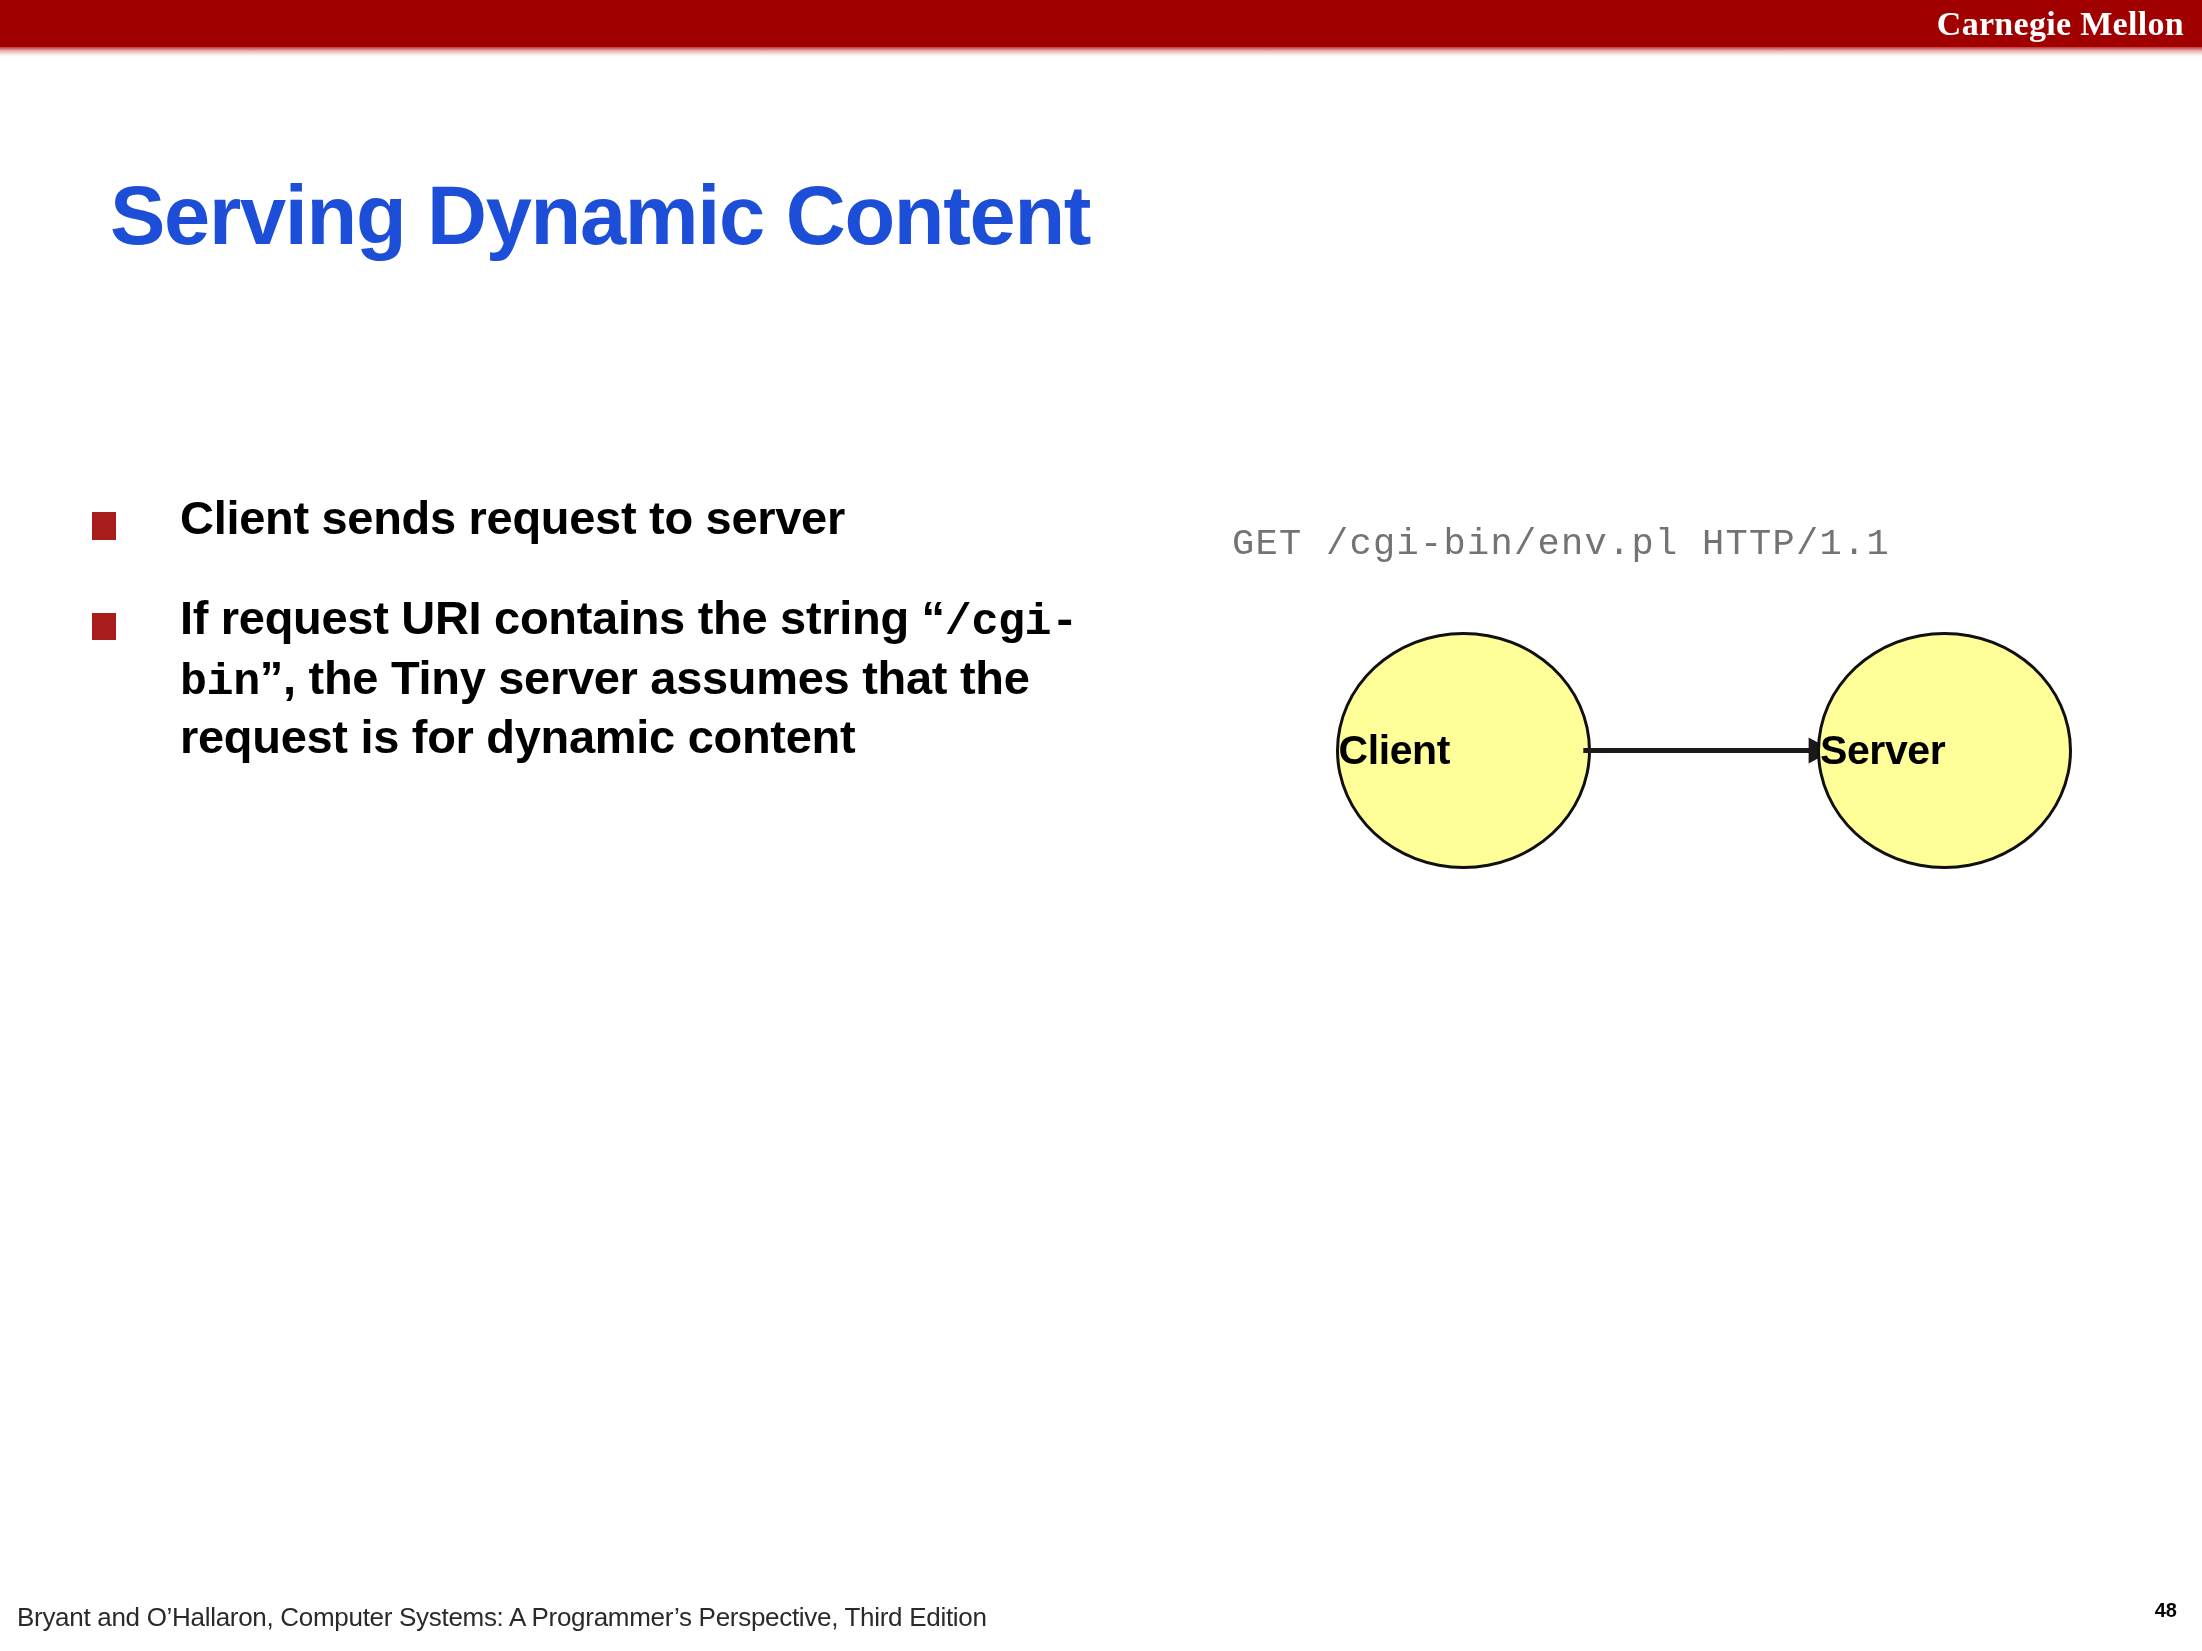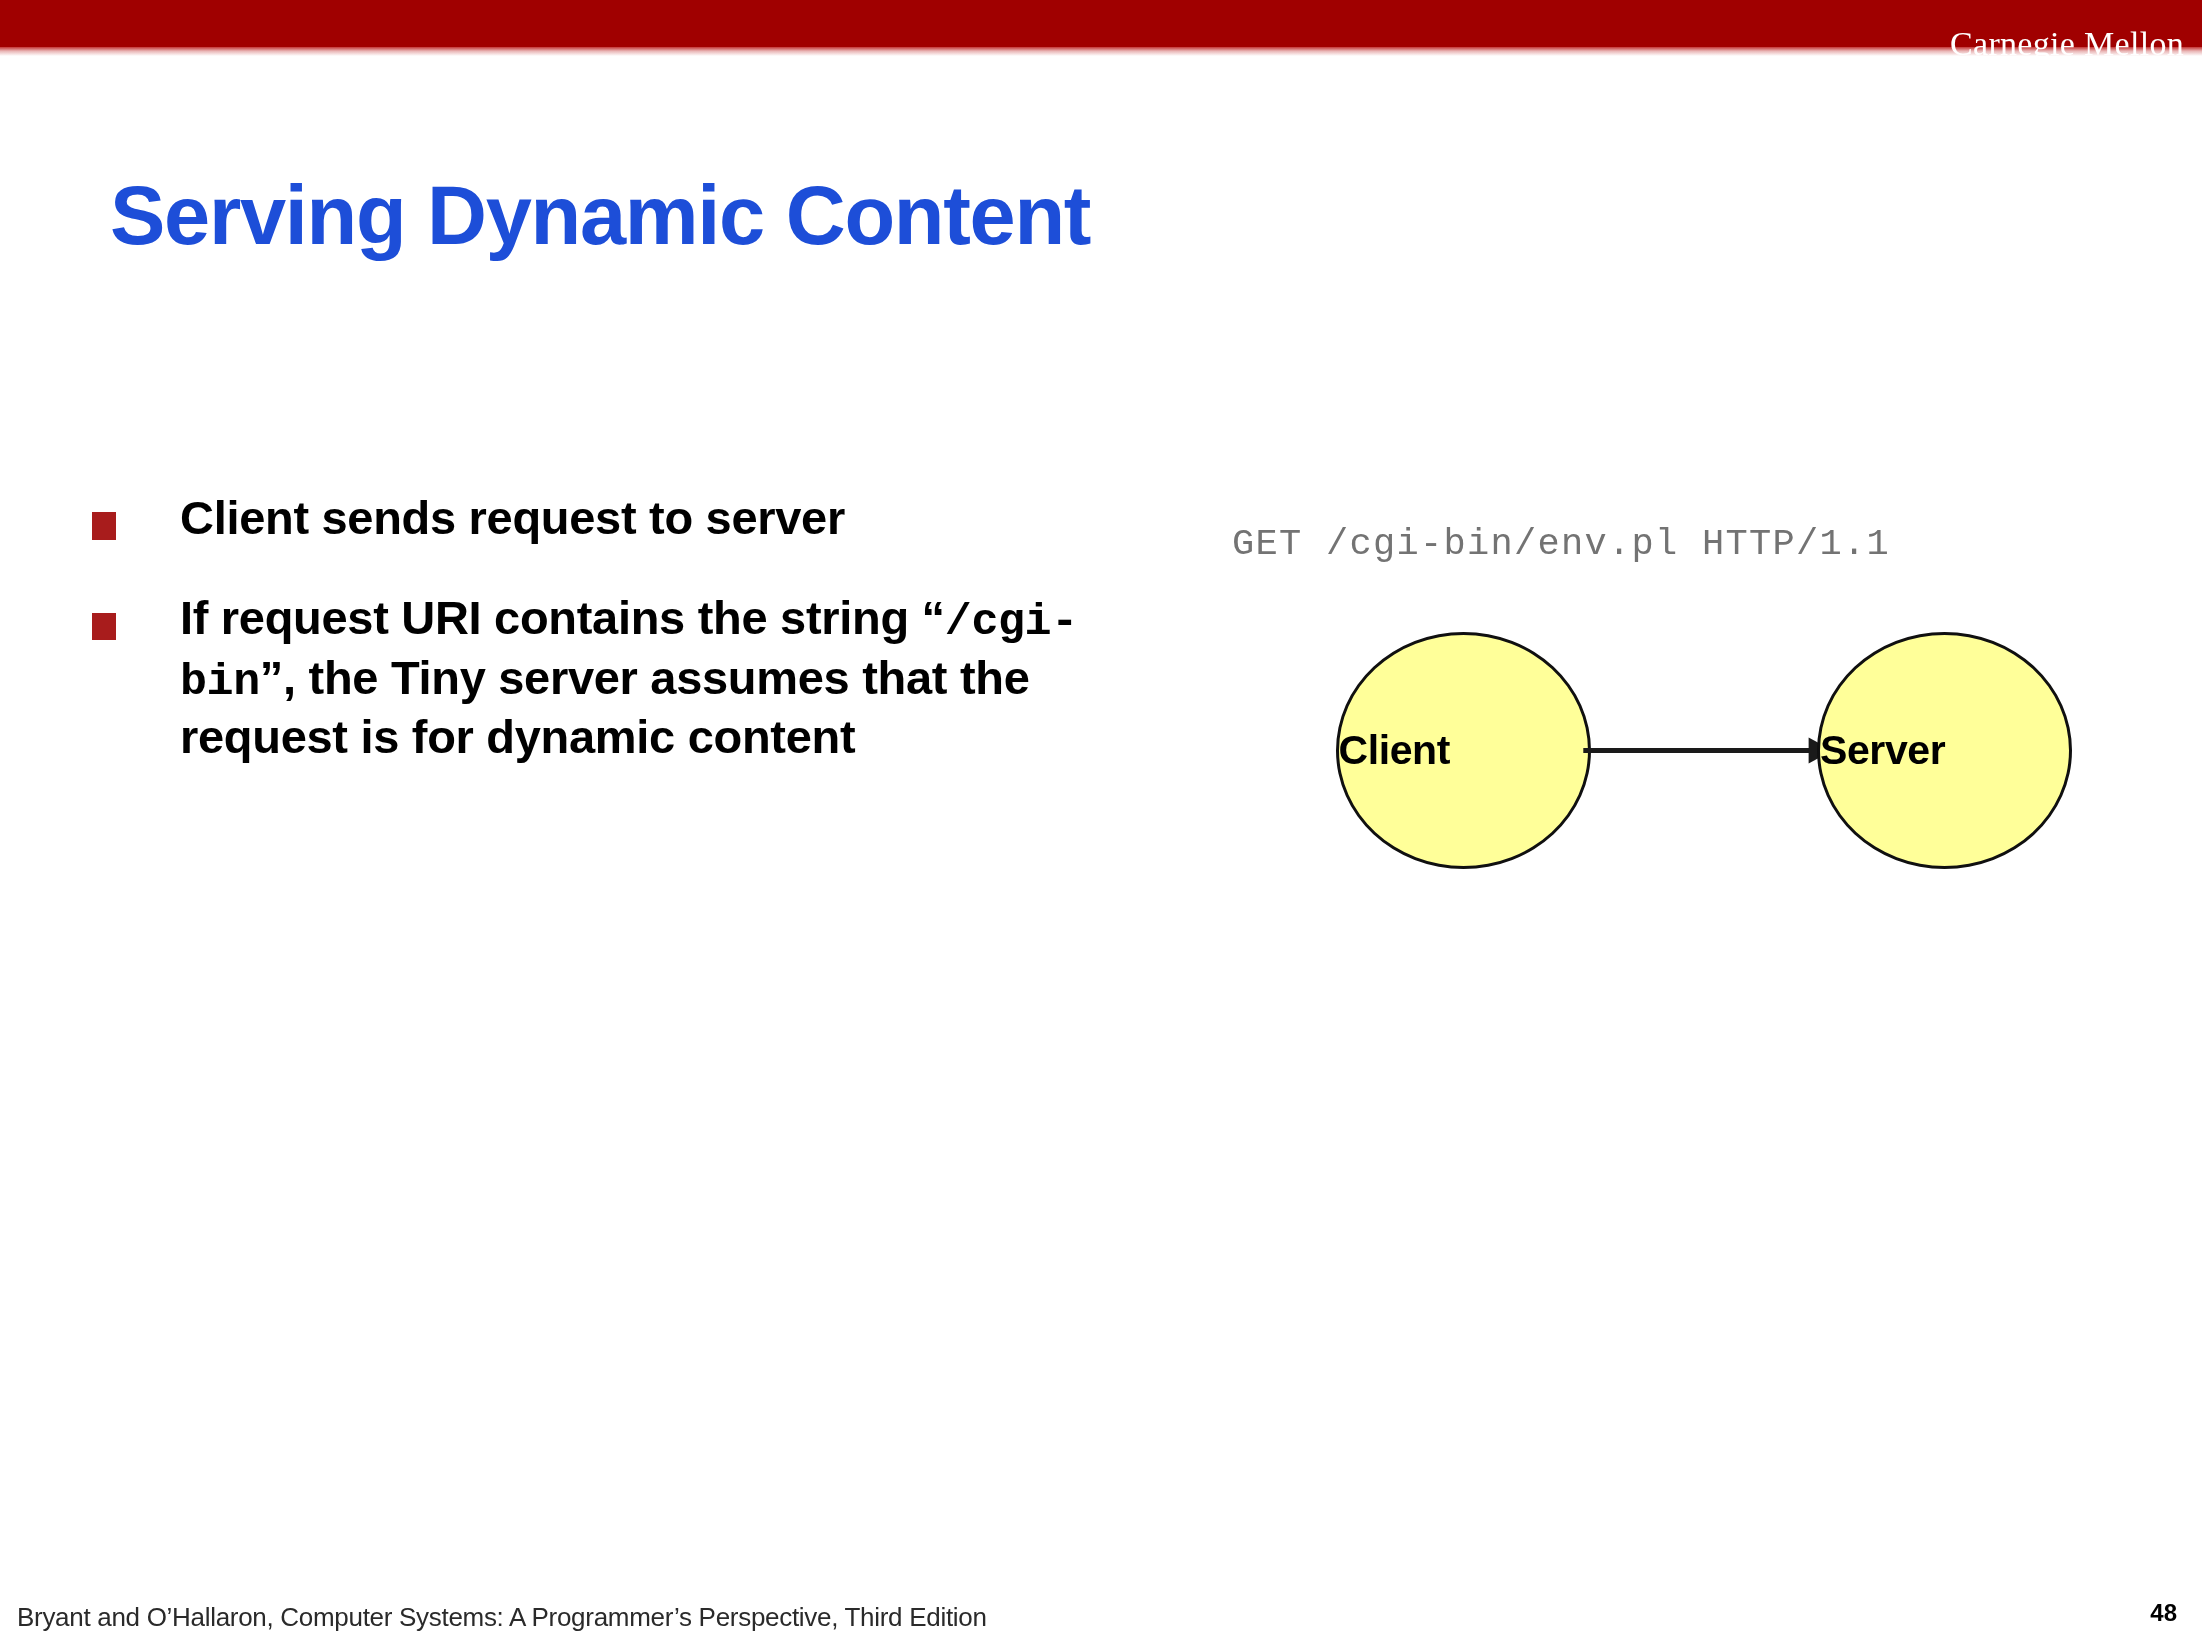--- a/index.html
+++ b/index.html
@@ -32,26 +32,25 @@
     width: 2203px;
     height: 8.6px;
     background: linear-gradient(to bottom, #c43636 0%, #e9b5b5 45%, #ffffff 100%);
   }
   #brand-wordmark {
     position: absolute;
     right: 19px;
     top: 1.7px;
     color: #ffffff;
     font-family: "Liberation Serif", "DejaVu Serif", serif;
-    font-weight: normal;
+    font-weight: bold;
     font-size: 34px;
     letter-spacing: 0.3px;
     line-height: 43px;
     white-space: nowrap;
-    margin-top: 20px;
   }
 
   
   #slide-title {
     position: absolute;
     left: 110px;
     top: 116px;
     font-size: 83px;
     font-weight: bold;
     color: #1d4ed8;
@@ -152,21 +151,21 @@
     font-size: 26px;
     font-weight: normal;
     color: #2a2a2a;
     letter-spacing: -0.3px;
     white-space: nowrap;
   }
   #footer-page-number {
     position: absolute;
     right: 26px;
     top: 1599px;
-    font-size: 24px;
+    font-size: 20px;
     font-weight: bold;
     color: #000000;
   }
 </style>
 </head>
 <body>
 
 <div id="header-banner"></div>
 <div id="header-banner-fade"></div>
 <div id="brand-wordmark">Carnegie Mellon</div>

